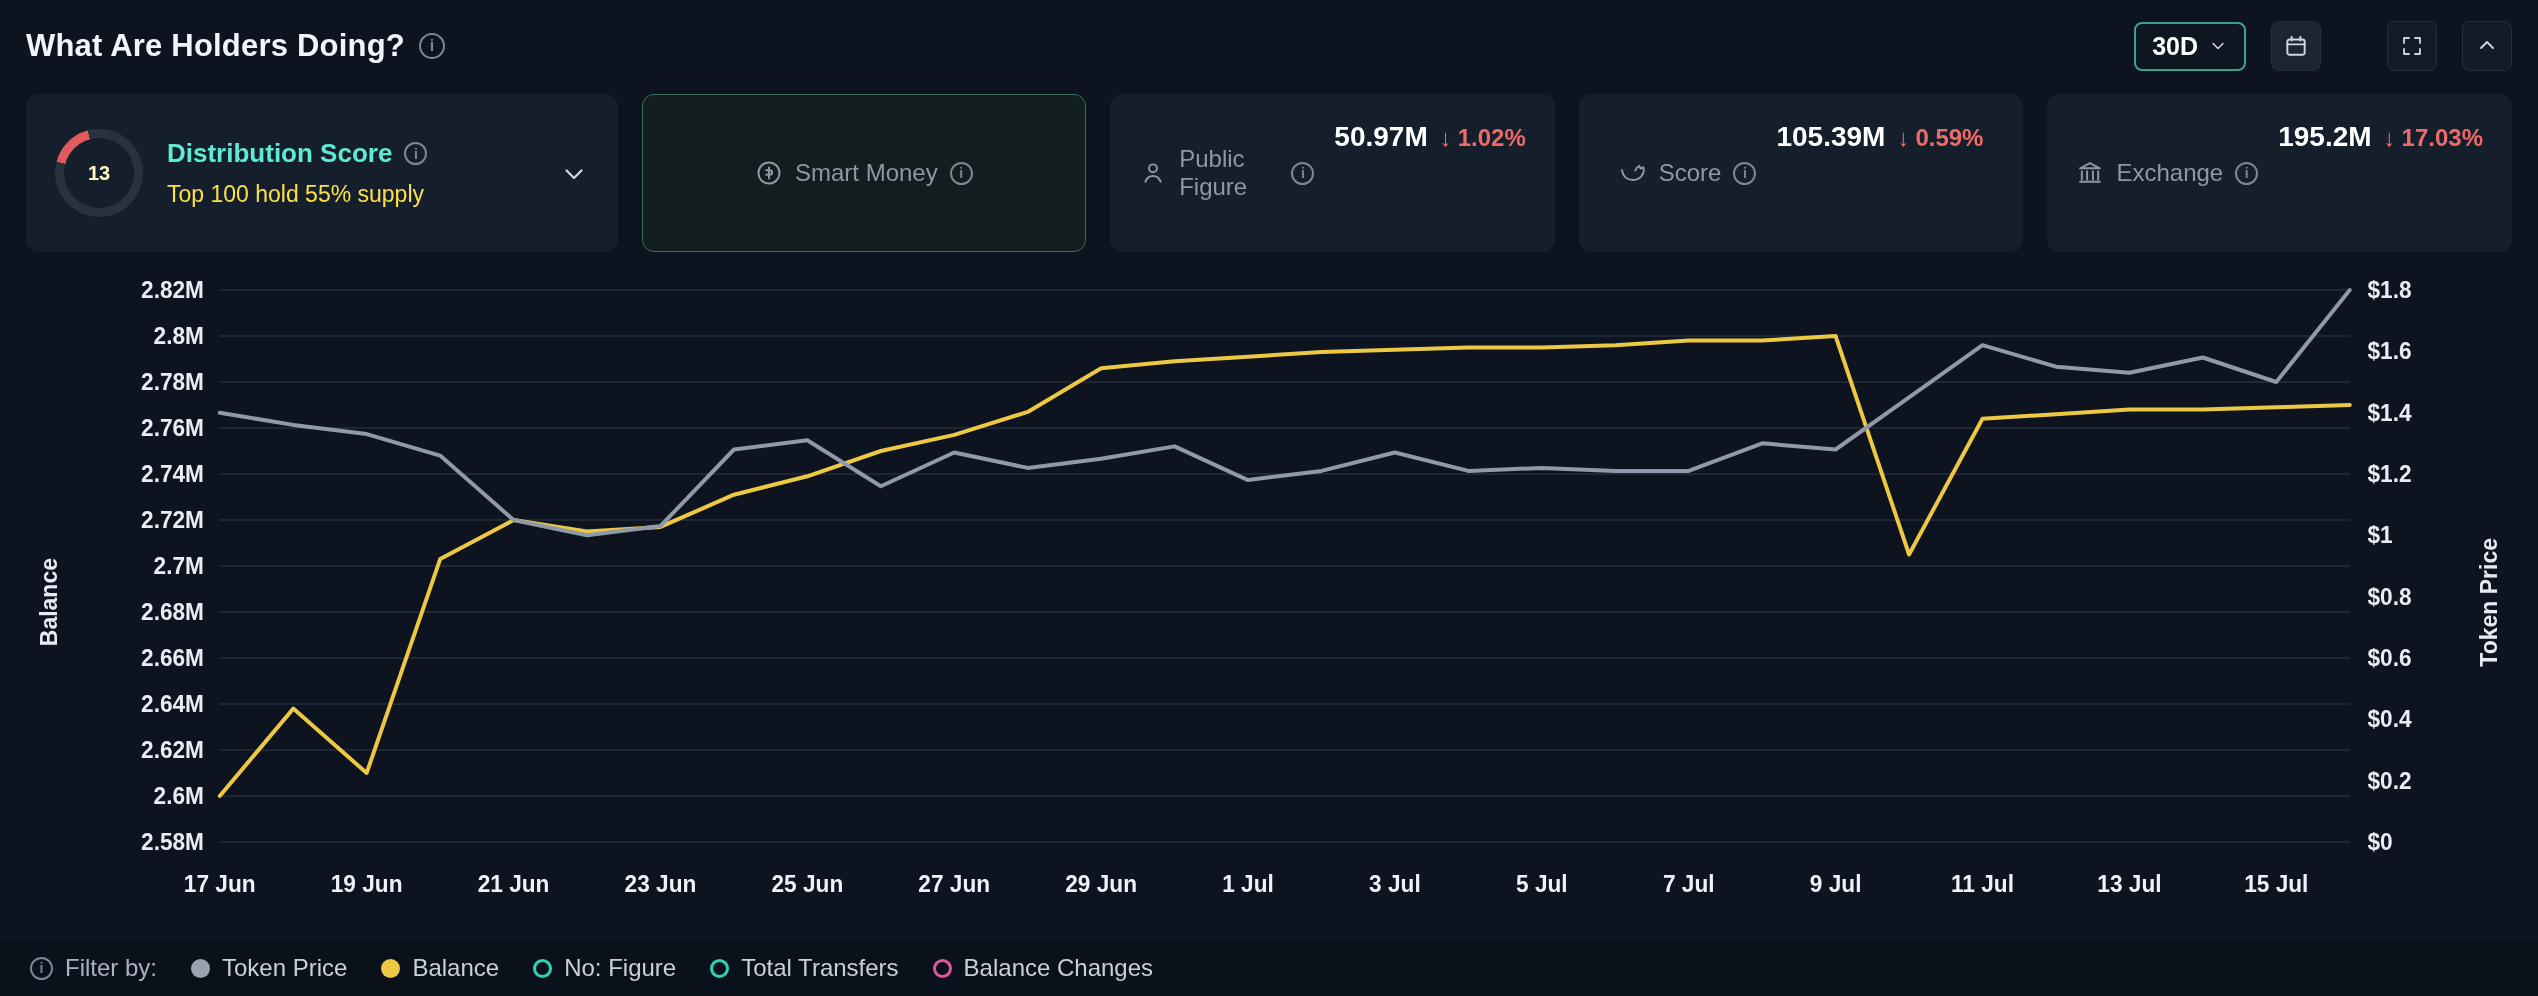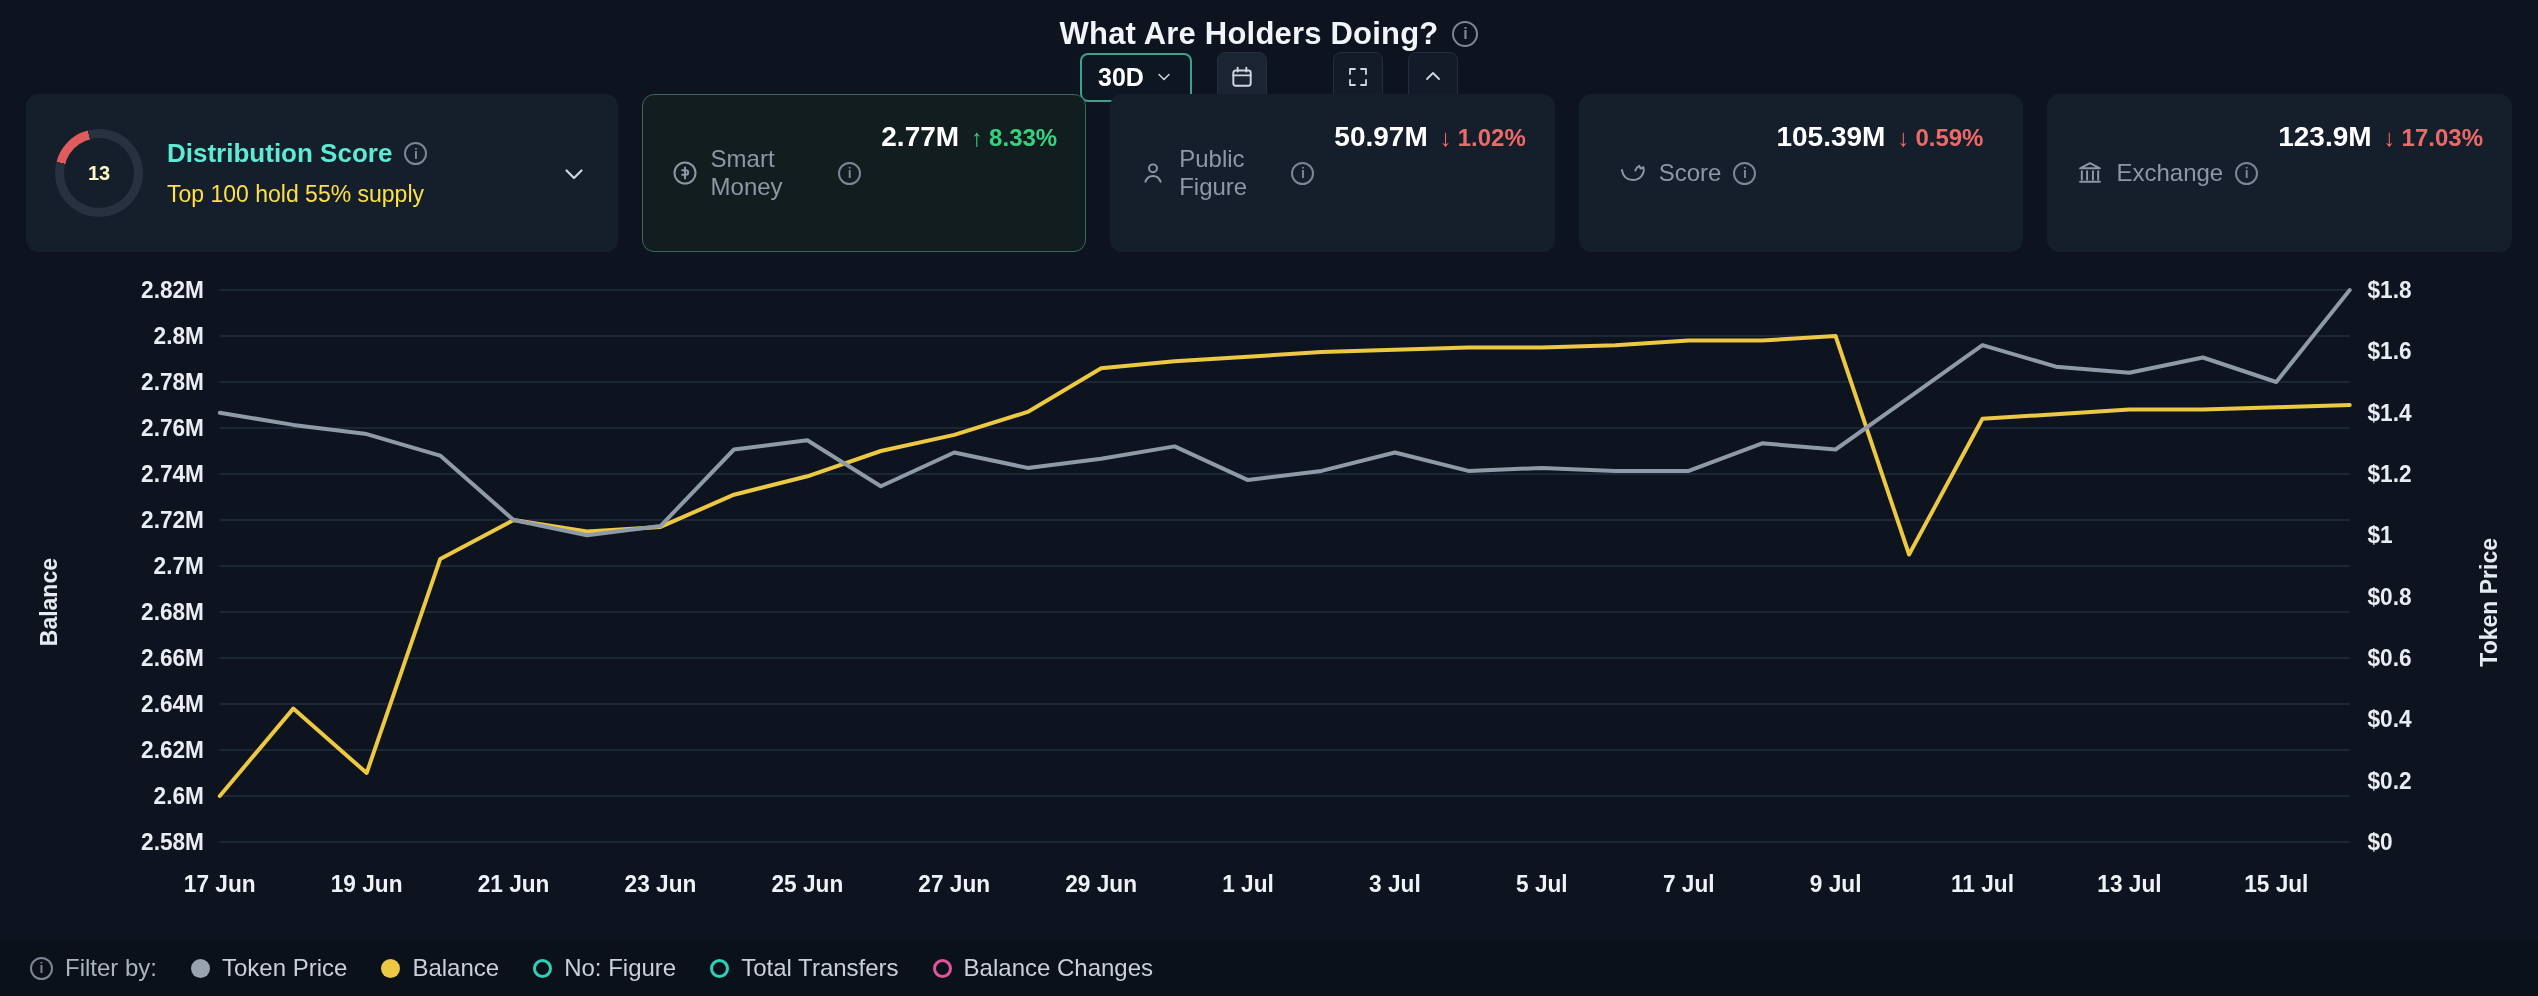--- a/index.html
+++ b/index.html
@@ -5,21 +5,21 @@
   * { margin:0; padding:0; box-sizing:border-box; }
   html,body { width:2538px; height:996px; overflow:hidden; }
   body {
     background:#0d141f;
     font-family:"Liberation Sans", sans-serif;
     color:#eef2f6;
   }
   .root { padding:16px 26px 0 26px; height:100%; display:flex; flex-direction:column; }
 
   
-  .header { display:flex; align-items:center; justify-content:space-between; height:60px;flex-direction:column; }
+  .header { display:flex; align-items:center; justify-content:space-between; height:60px; }
   .header-left { display:flex; align-items:center; gap:14px; }
   .page-title { font-size:31px; font-weight:700; letter-spacing:.2px; color:#f1f4f8; }
   .info-circle {
     width:26px; height:26px; border:2px solid #7c8694; border-radius:50%;
     color:#7c8694; font-size:16px; font-weight:700;
     display:inline-flex; align-items:center; justify-content:center; flex:0 0 auto;
   }
   .info-circle.small { width:23px; height:23px; font-size:14px; }
   .header-right { display:flex; align-items:center; gap:25px; }
   .timeframe-select {
@@ -150,27 +150,20 @@
 
     <div class="card stat selected">
       <div class="stat-top">
         <svg class="card-ic" width="28" height="28" viewBox="0 0 24 24">
           <circle cx="12" cy="12" r="9"></circle>
             <path d="M12 7.3v9.4M9.6 9.7h3.2a1.9 1.9 0 0 1 0 3.8H9.6"></path>
         </svg>
         <span class="label">Smart Money</span>
         <span class="info-circle small">i</span>
       </div>
-      <div class="stat-bottom">
-        <span class="stat-value">2.77M</span>
-        <span class="stat-change up">
-          <span>↑</span>
-          <span>8.33%</span>
-        </span>
-      </div>
     </div>
 
     <div class="card stat">
       <div class="stat-top">
         <svg class="card-ic" width="28" height="28" viewBox="0 0 24 24">
           <circle cx="12" cy="8" r="3.4"></circle>
             <path d="M5.5 19.5c1.2-3.4 3.6-5 6.5-5s5.3 1.6 6.5 5"></path>
         </svg>
         <span class="label">Public Figure</span>
         <span class="info-circle small">i</span>
@@ -204,21 +197,21 @@
 
     <div class="card stat">
       <div class="stat-top">
         <svg class="card-ic" width="28" height="28" viewBox="0 0 24 24">
           <path d="M12 3.5L3.5 8h17L12 3.5zM5 10.5v7M9.5 10.5v7M14.5 10.5v7M19 10.5v7M3.5 19.5h17"></path>
         </svg>
         <span class="label">Exchange</span>
         <span class="info-circle small">i</span>
       </div>
       <div class="stat-bottom">
-        <span class="stat-value">123.9M</span>
+        <span class="stat-value">195.2M</span>
         <span class="stat-change down">
           <span>↓</span>
           <span>17.03%</span>
         </span>
       </div>
     </div>
   </div>
 
   <div class="chart-wrap">
     <div class="y-axis-title">

